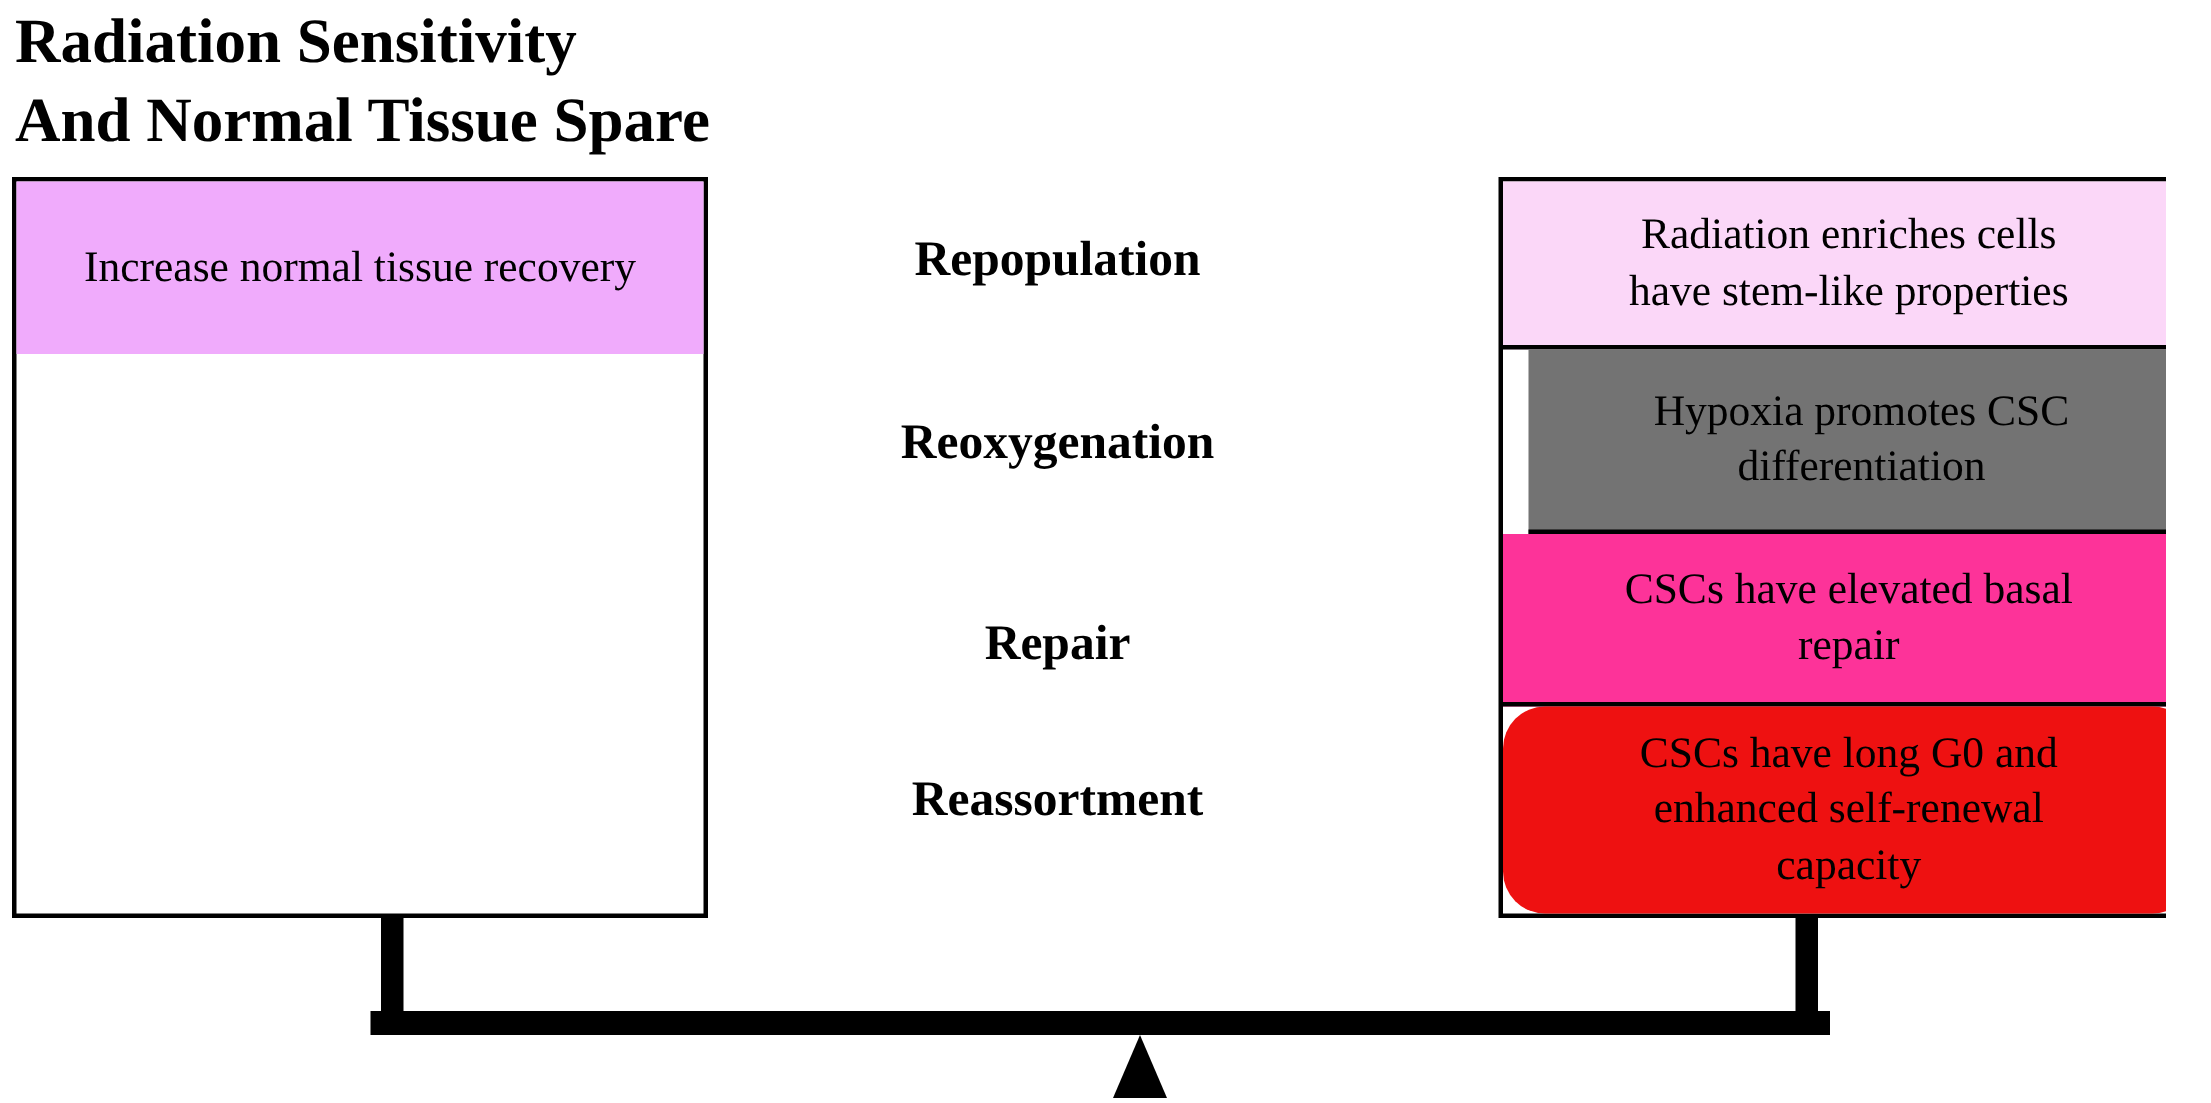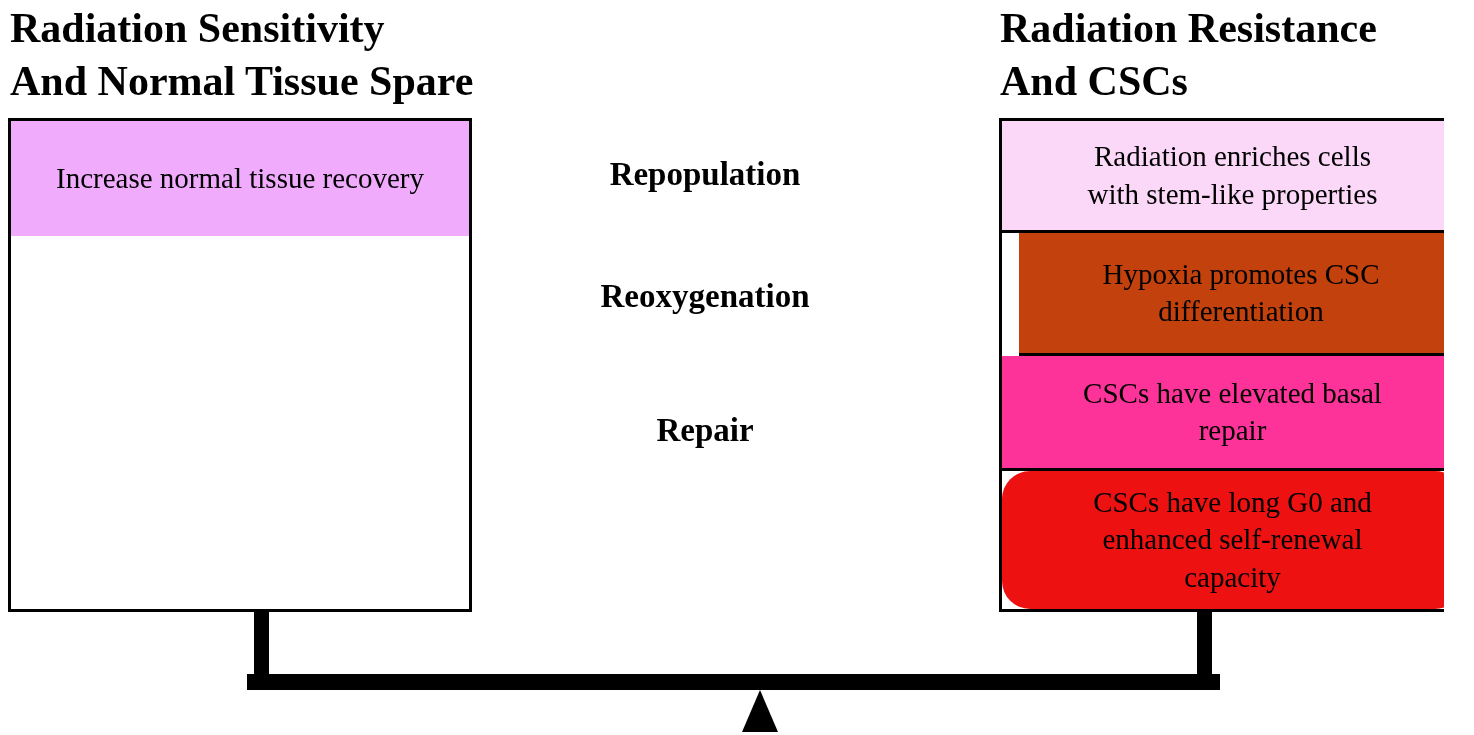--- a/index.html
+++ b/index.html
@@ -102,35 +102,34 @@
   }
 </style>
 </head>
 <body>
 
 <div class="canvas">
 
   <div class="title left">Radiation Sensitivity
 And Normal Tissue Spare</div>
 
-  <div class="title right">Radiation Resistance
-And CSCs</div>
 
   <div class="column left">
     <div class="row r3" style="background-color: #f0abfc;">Increase normal tissue recovery</div>
   </div>
 
   <div class="center-label cl-0">Repopulation</div>
   <div class="center-label cl-1">Reoxygenation</div>
   <div class="center-label cl-2">Repair</div>
+  <div class="center-label cl-3">Reassortment</div>
 
   <div class="column right">
     <div class="row r1" style="background-color: rgb(251, 215, 248);">Radiation enriches cells
-with stem-like properties</div>
-    <div class="row r2" style="background-color: #c2410c; margin-left: 17px;">Hypoxia promotes CSC
+have stem-like properties</div>
+    <div class="row r2" style="background-color: #737373; margin-left: 17px;">Hypoxia promotes CSC
 differentiation</div>
     <div class="row r3" style="background-color: rgb(253, 51, 153);">CSCs have elevated basal
 repair</div>
     <div class="row r4" style="background-color: rgb(238, 17, 17); border-radius: 28px;">CSCs have long G0 and
 enhanced self-renewal
 capacity</div>
   </div>
 
   <div class="post left"></div>
   <div class="post right"></div>

